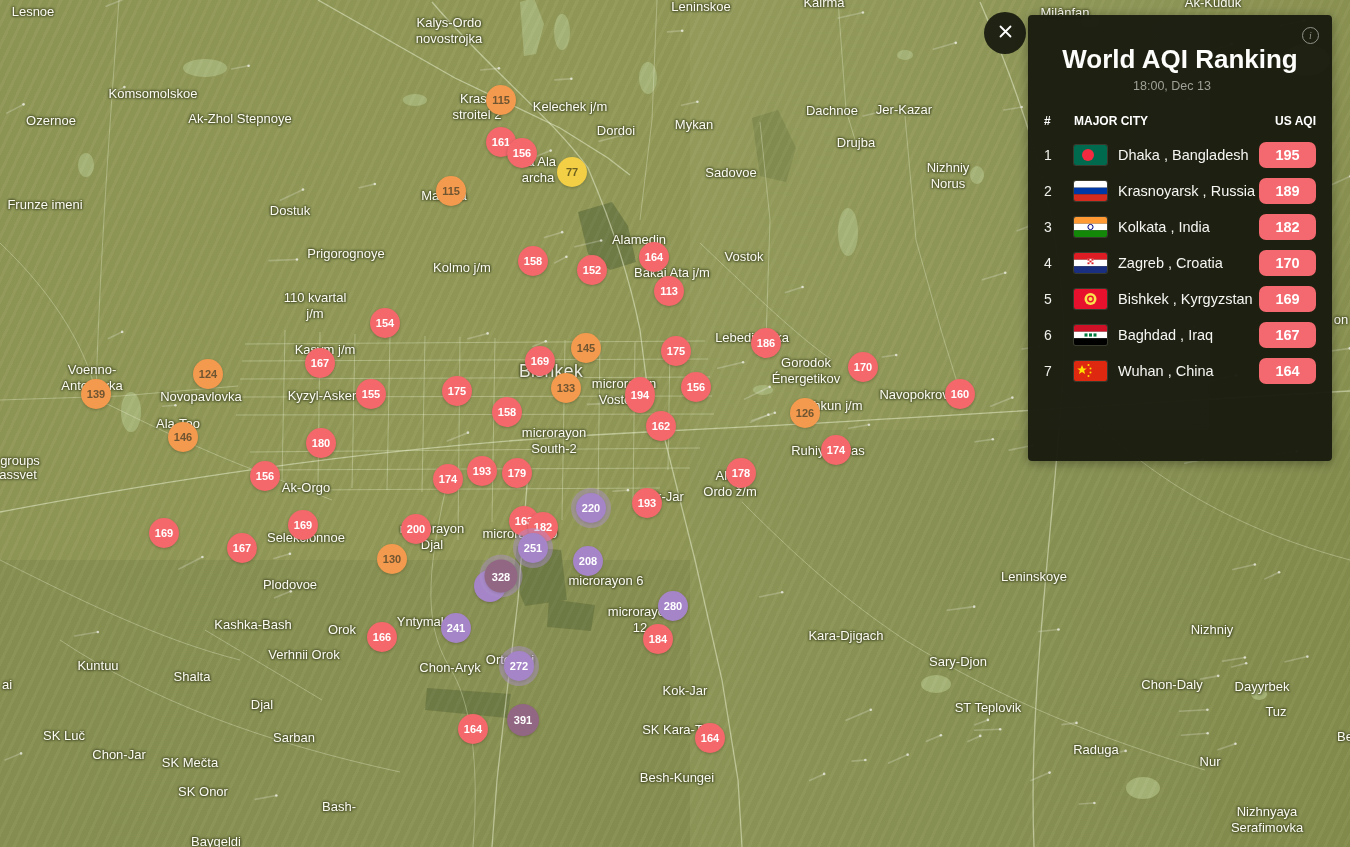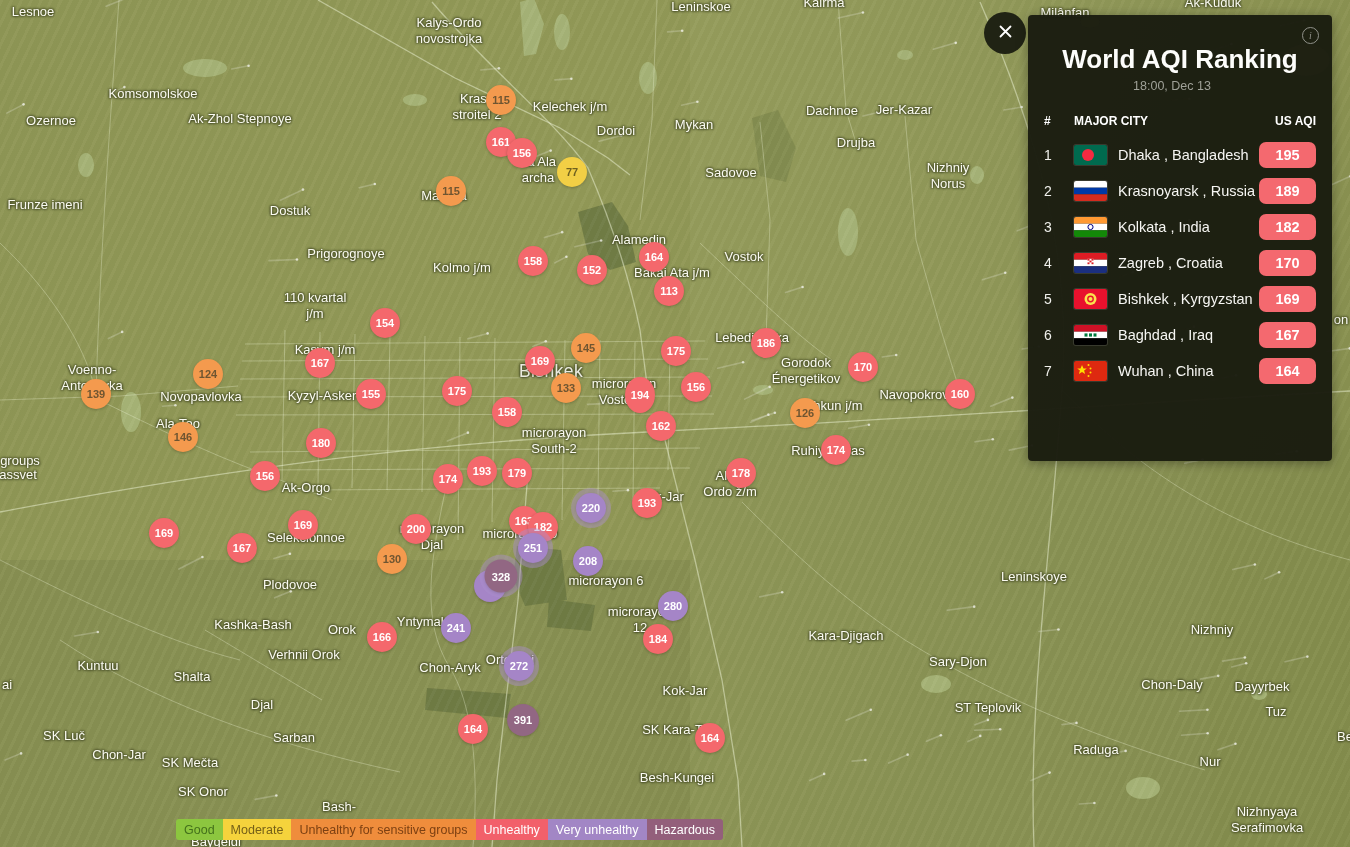--- a/index.html
+++ b/index.html
@@ -626,28 +626,20 @@
       <div class="marker" style="height: 30px; width: 30px; left: 673px; top: 606px; background: rgb(165, 133, 199); color: rgb(255, 255, 255);">280</div>
       <div class="marker" style="height: 30px; width: 30px; left: 456px; top: 628px; background: rgb(165, 133, 199); color: rgb(255, 255, 255);">241</div>
       <div class="marker" style="height: 30px; width: 30px; left: 382px; top: 637px; background: rgb(244, 104, 108); color: rgb(255, 255, 255);">166</div>
       <div class="marker" style="height: 30px; width: 30px; left: 658px; top: 639px; background: rgb(244, 104, 108); color: rgb(255, 255, 255);">184</div>
       <div class="marker halo" style="height: 30px; width: 30px; left: 519px; top: 666px; background: rgb(165, 133, 199); color: rgb(255, 255, 255);">272</div>
       <div class="marker" style="height: 32px; width: 32px; left: 523px; top: 720px; background: rgb(146, 103, 131); color: rgb(255, 255, 255);">391</div>
       <div class="marker" style="height: 30px; width: 30px; left: 473px; top: 729px; background: rgb(244, 104, 108); color: rgb(255, 255, 255);">164</div>
       <div class="marker" style="height: 30px; width: 30px; left: 710px; top: 738px; background: rgb(244, 104, 108); color: rgb(255, 255, 255);">164</div>
     </div>
 
-  <div id="legend">
-      <div class="leg" style="background: rgb(140, 198, 63); color: rgb(67, 112, 27);">Good</div>
-      <div class="leg" style="background: rgb(245, 211, 60); color: rgb(117, 96, 24);">Moderate</div>
-      <div class="leg" style="background: rgb(239, 141, 60); color: rgb(124, 64, 18);">Unhealthy for sensitive groups</div>
-      <div class="leg" style="background: rgb(242, 96, 106); color: rgb(255, 255, 255);">Unhealthy</div>
-      <div class="leg" style="background: rgb(162, 134, 197); color: rgb(255, 255, 255);">Very unhealthy</div>
-      <div class="leg" style="background: rgb(147, 95, 123); color: rgb(255, 255, 255);">Hazardous</div>
-    </div>
 
   <button id="close-btn">
     <span>
       <svg width="17" height="17" viewBox="0 0 17 17">
           <path d="M3.5,3.5 L13.5,13.5 M13.5,3.5 L3.5,13.5" stroke="#ffffff" stroke-width="1.8" stroke-linecap="round"></path>
         </svg>
     </span>
   </button>
 
   <aside id="panel">

